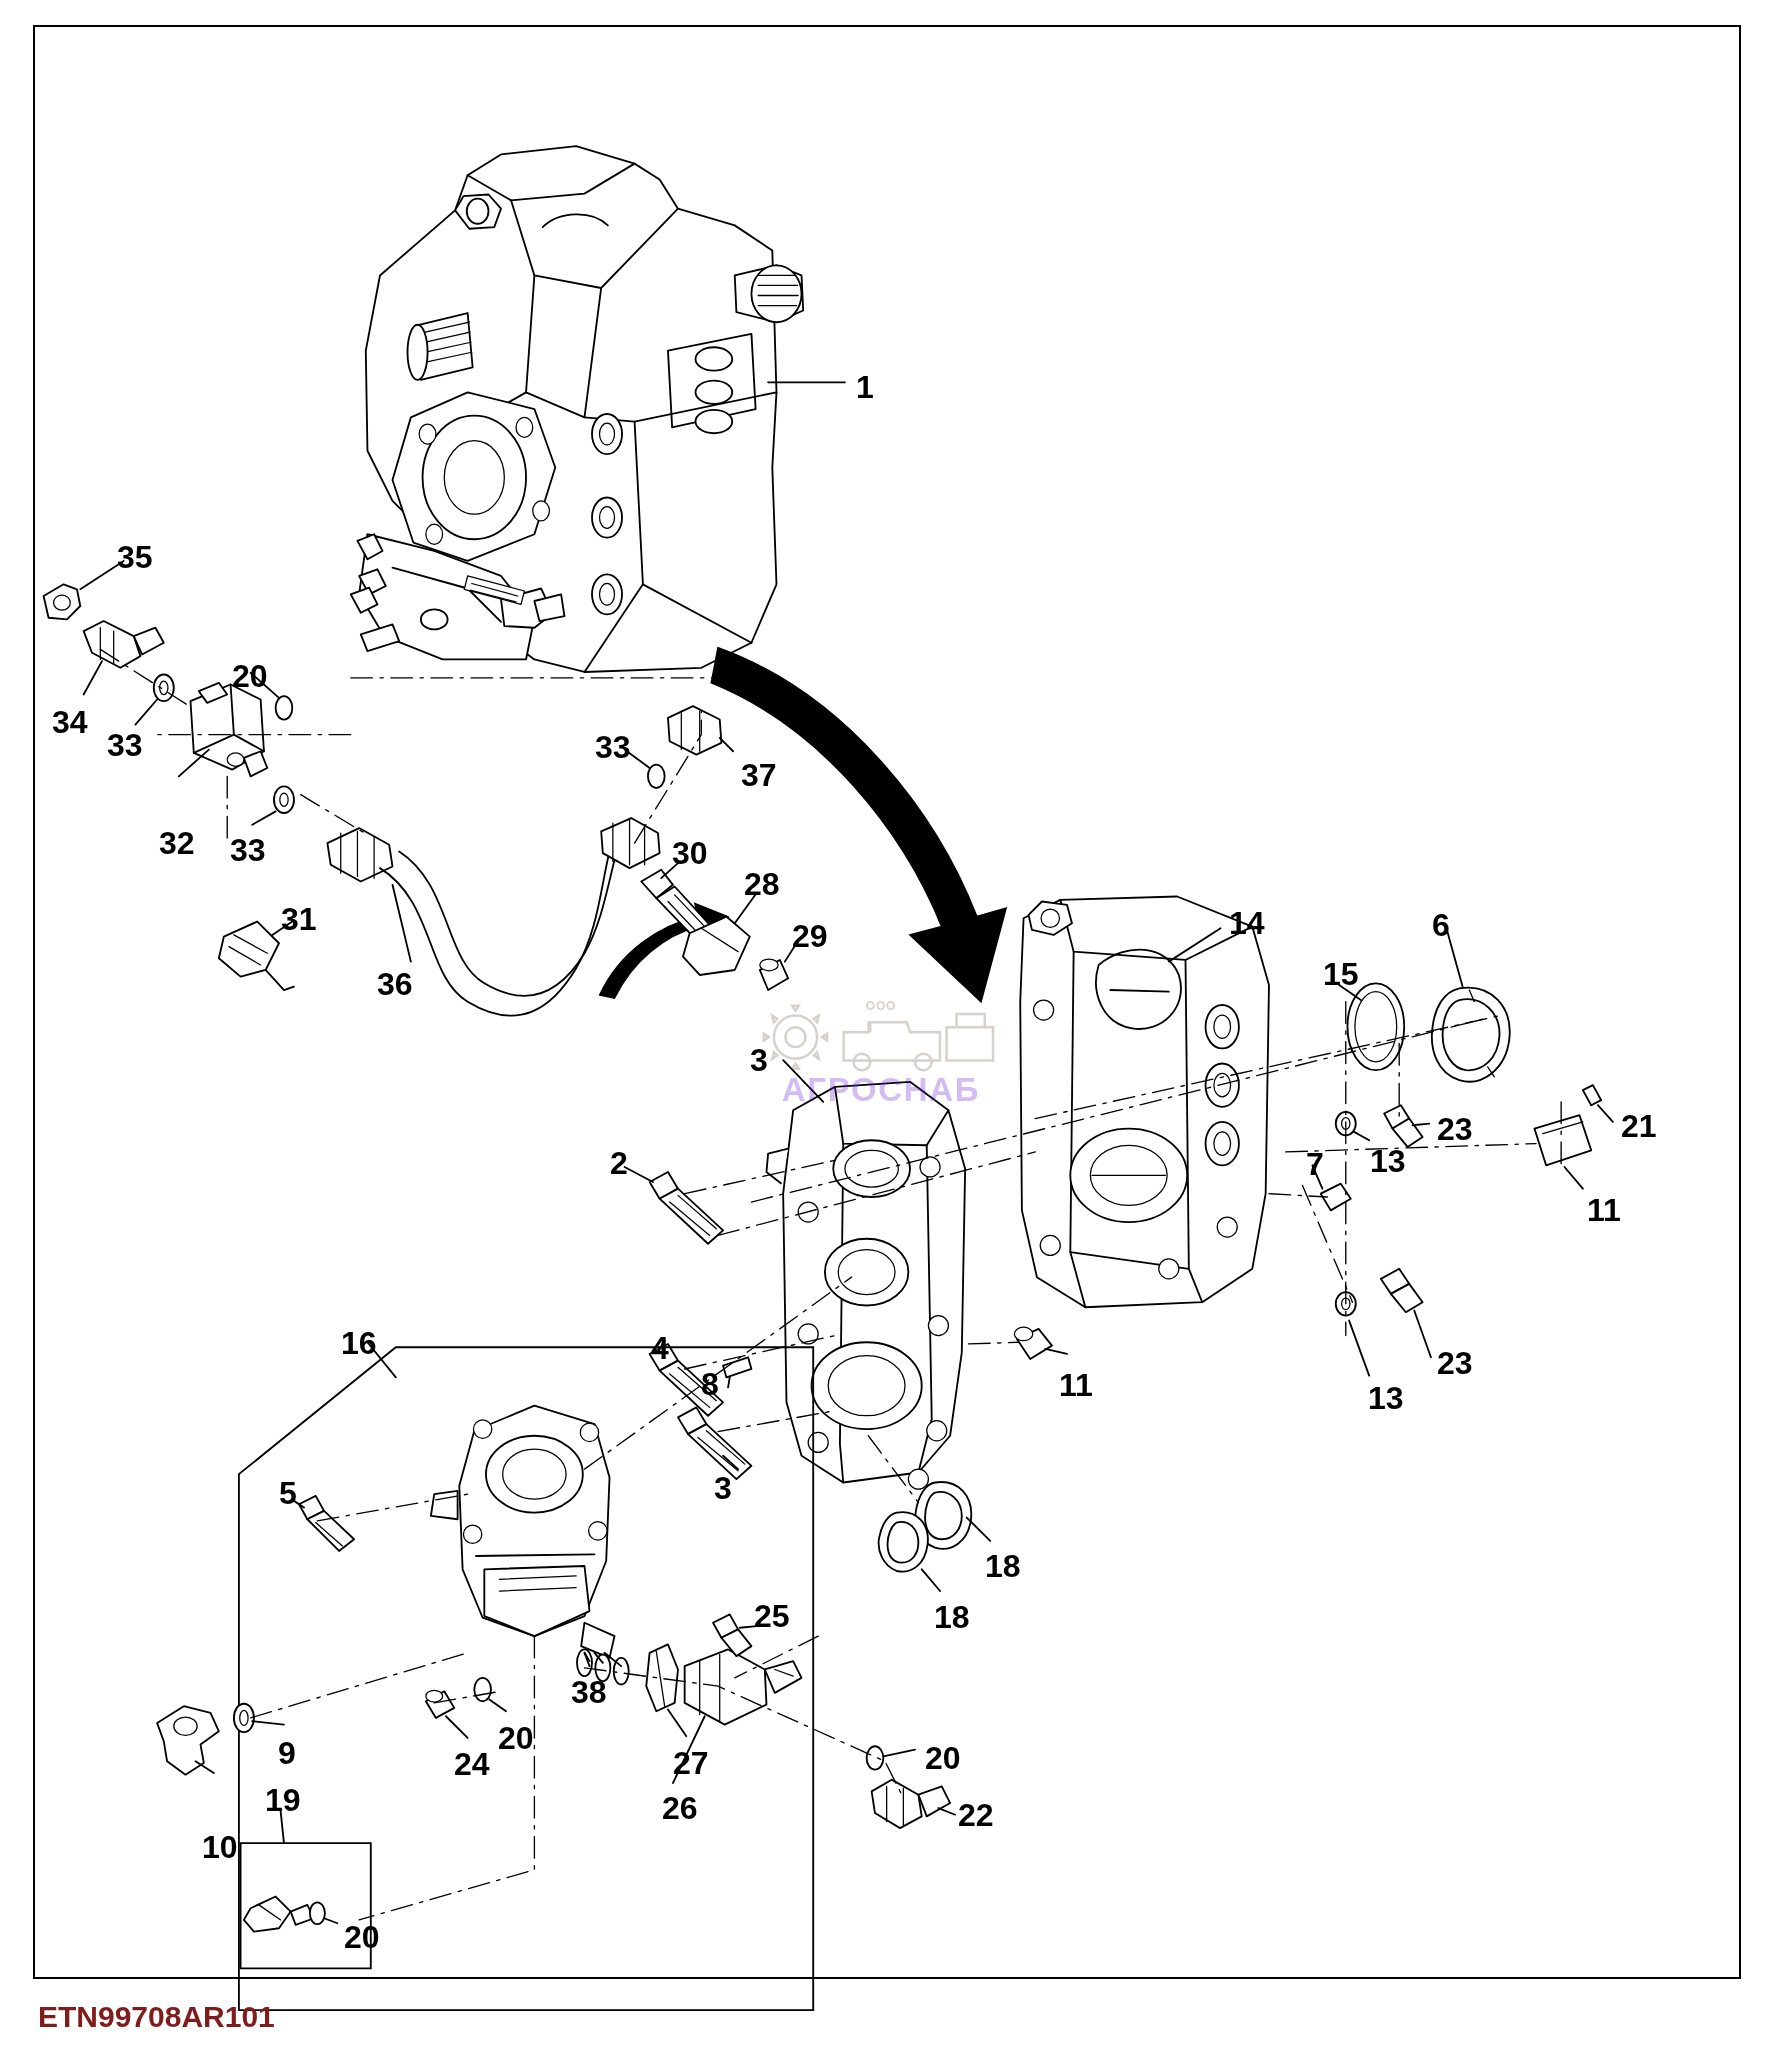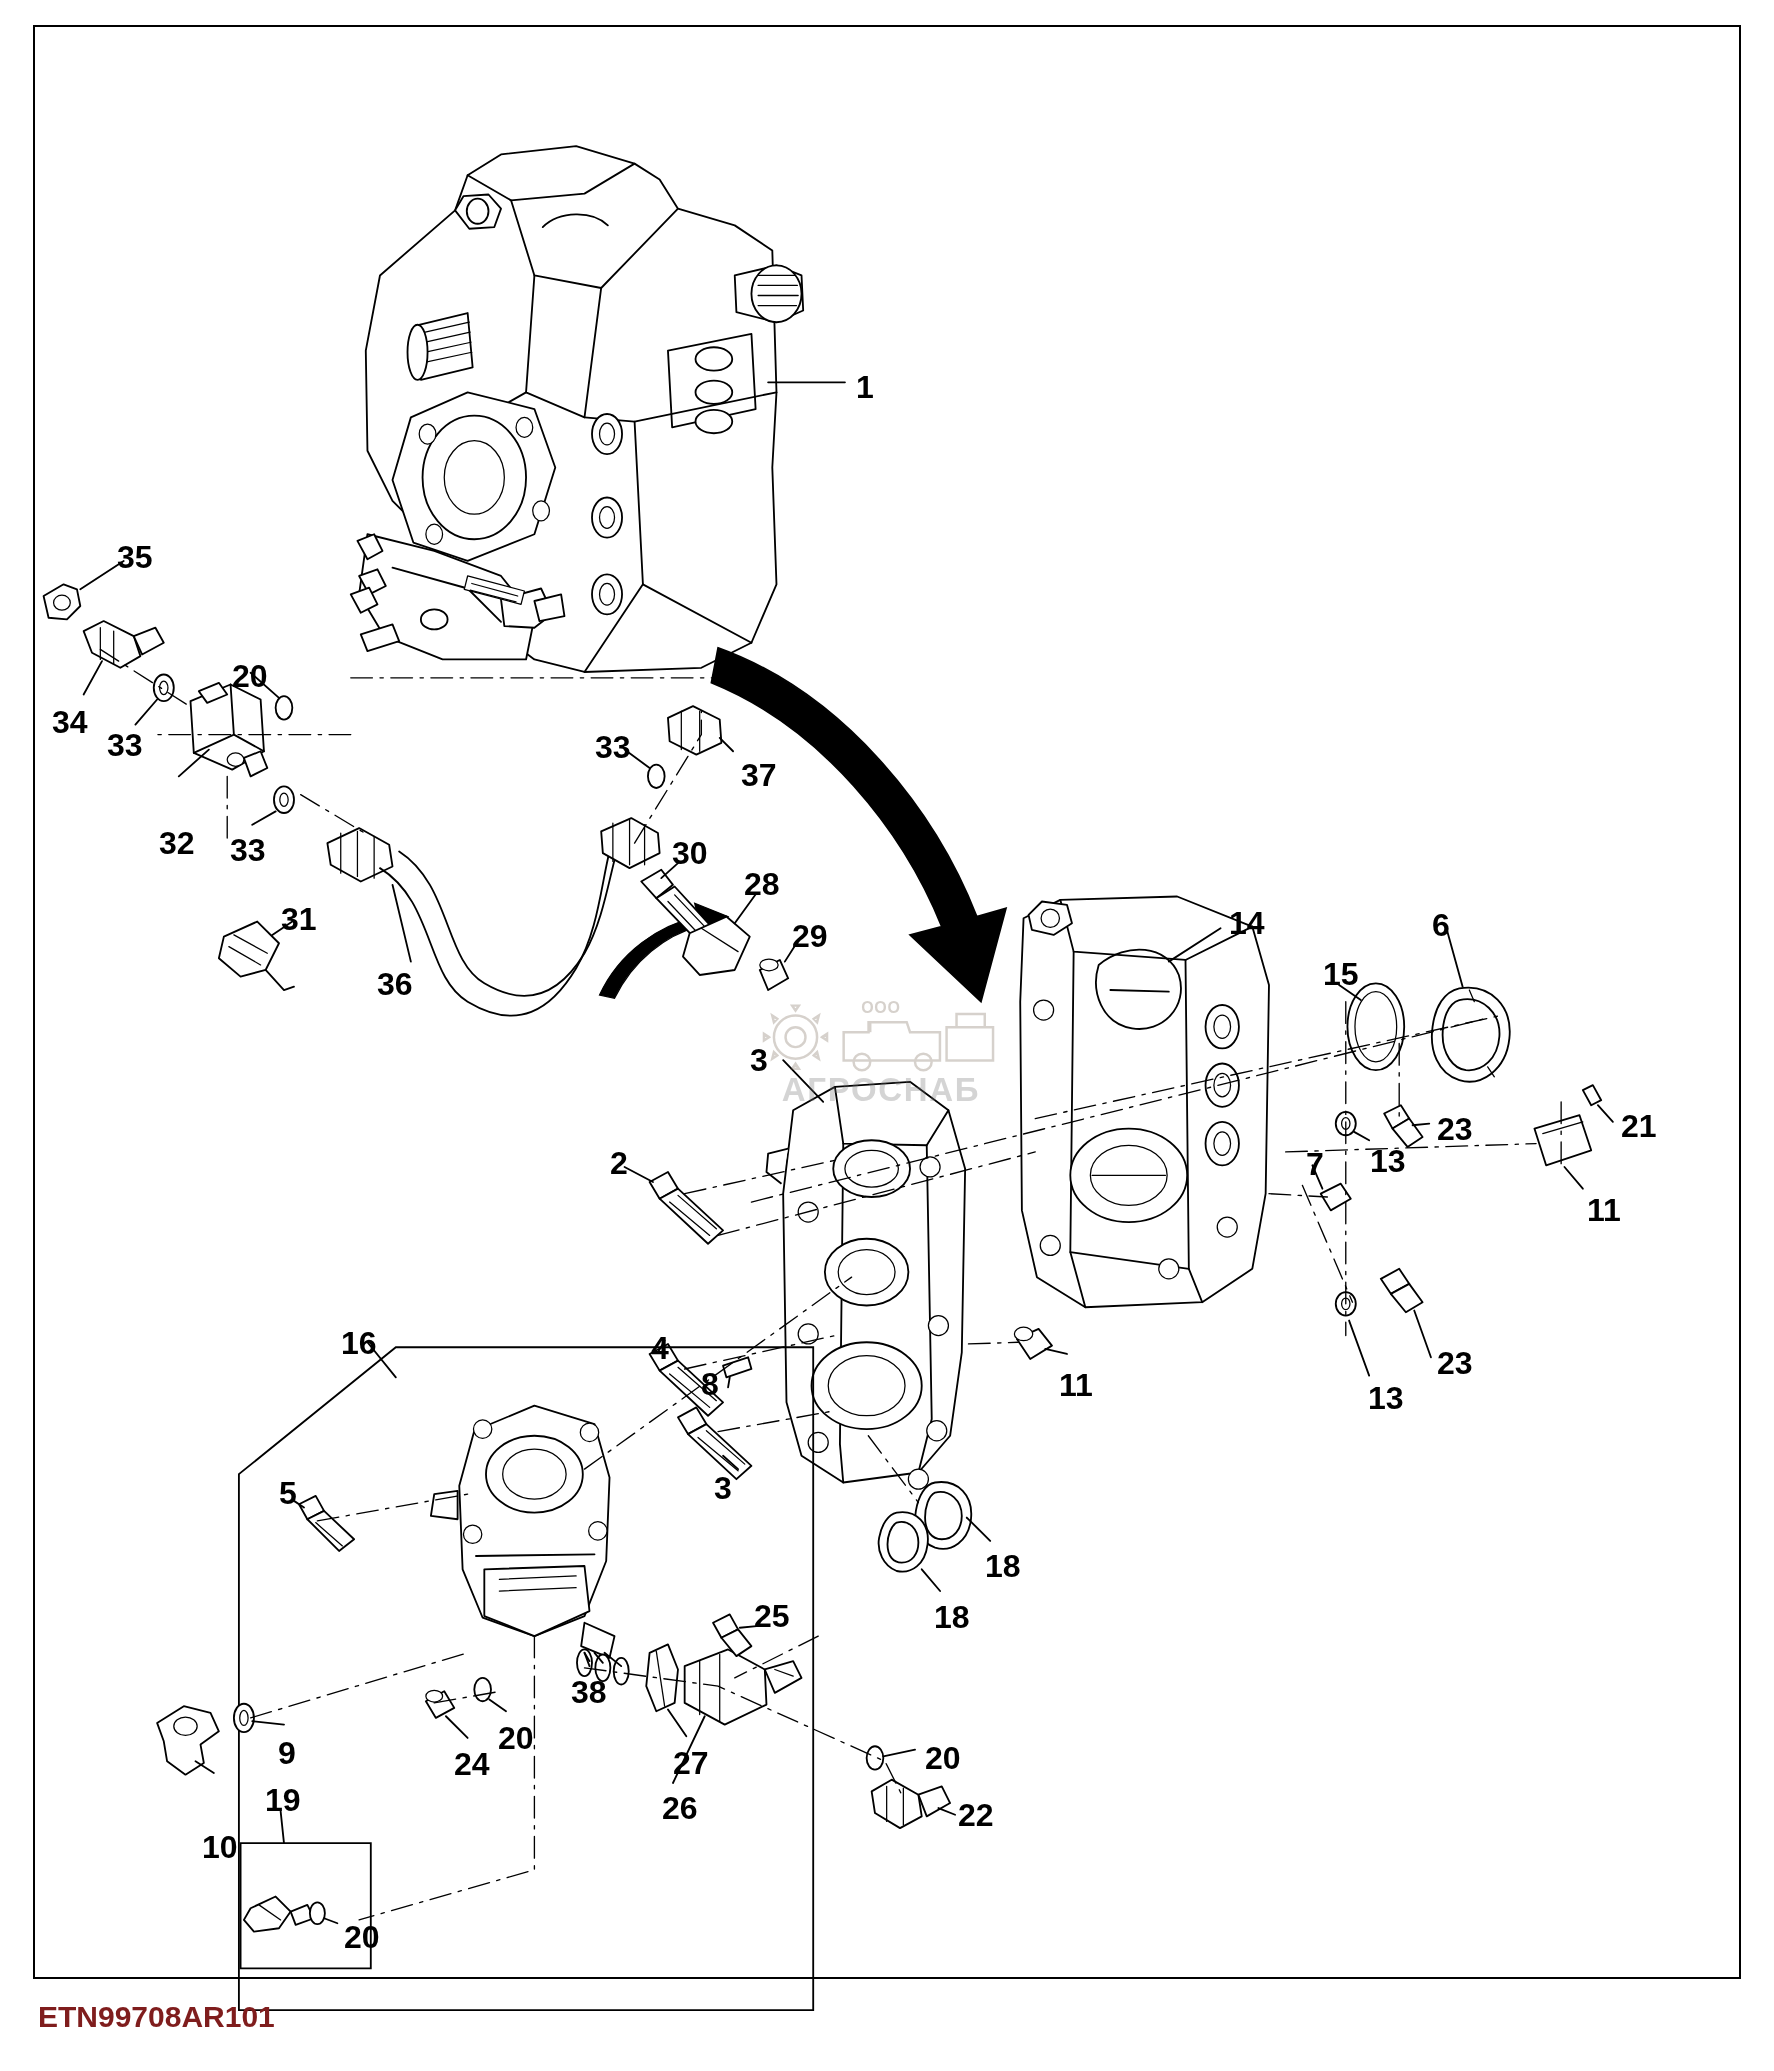--- a/index.html
+++ b/index.html
@@ -52,28 +52,28 @@
     opacity:0.30;
     pointer-events:none;
   }
   .wm-text{
     position:absolute;
     left:0;top:77px;width:276px;
     text-align:center;
     font-size:33px;
     font-weight:bold;
     letter-spacing:1.7px;
-    color:#737373;
+    color:#6d28d9;
     font-family:"Liberation Sans", sans-serif;
   }
   .wm-ooo{
     position:absolute;
     left:0;top:5px;width:276px;
     text-align:center;
-    font-size:16px;
+    font-size:12px;
     font-weight:bold;
     color:#7a6a58;
     letter-spacing:0.8px;
     font-family:"Liberation Sans", sans-serif;
   }
 </style>
 </head>
 <body>
 
 <div id="sheet">

